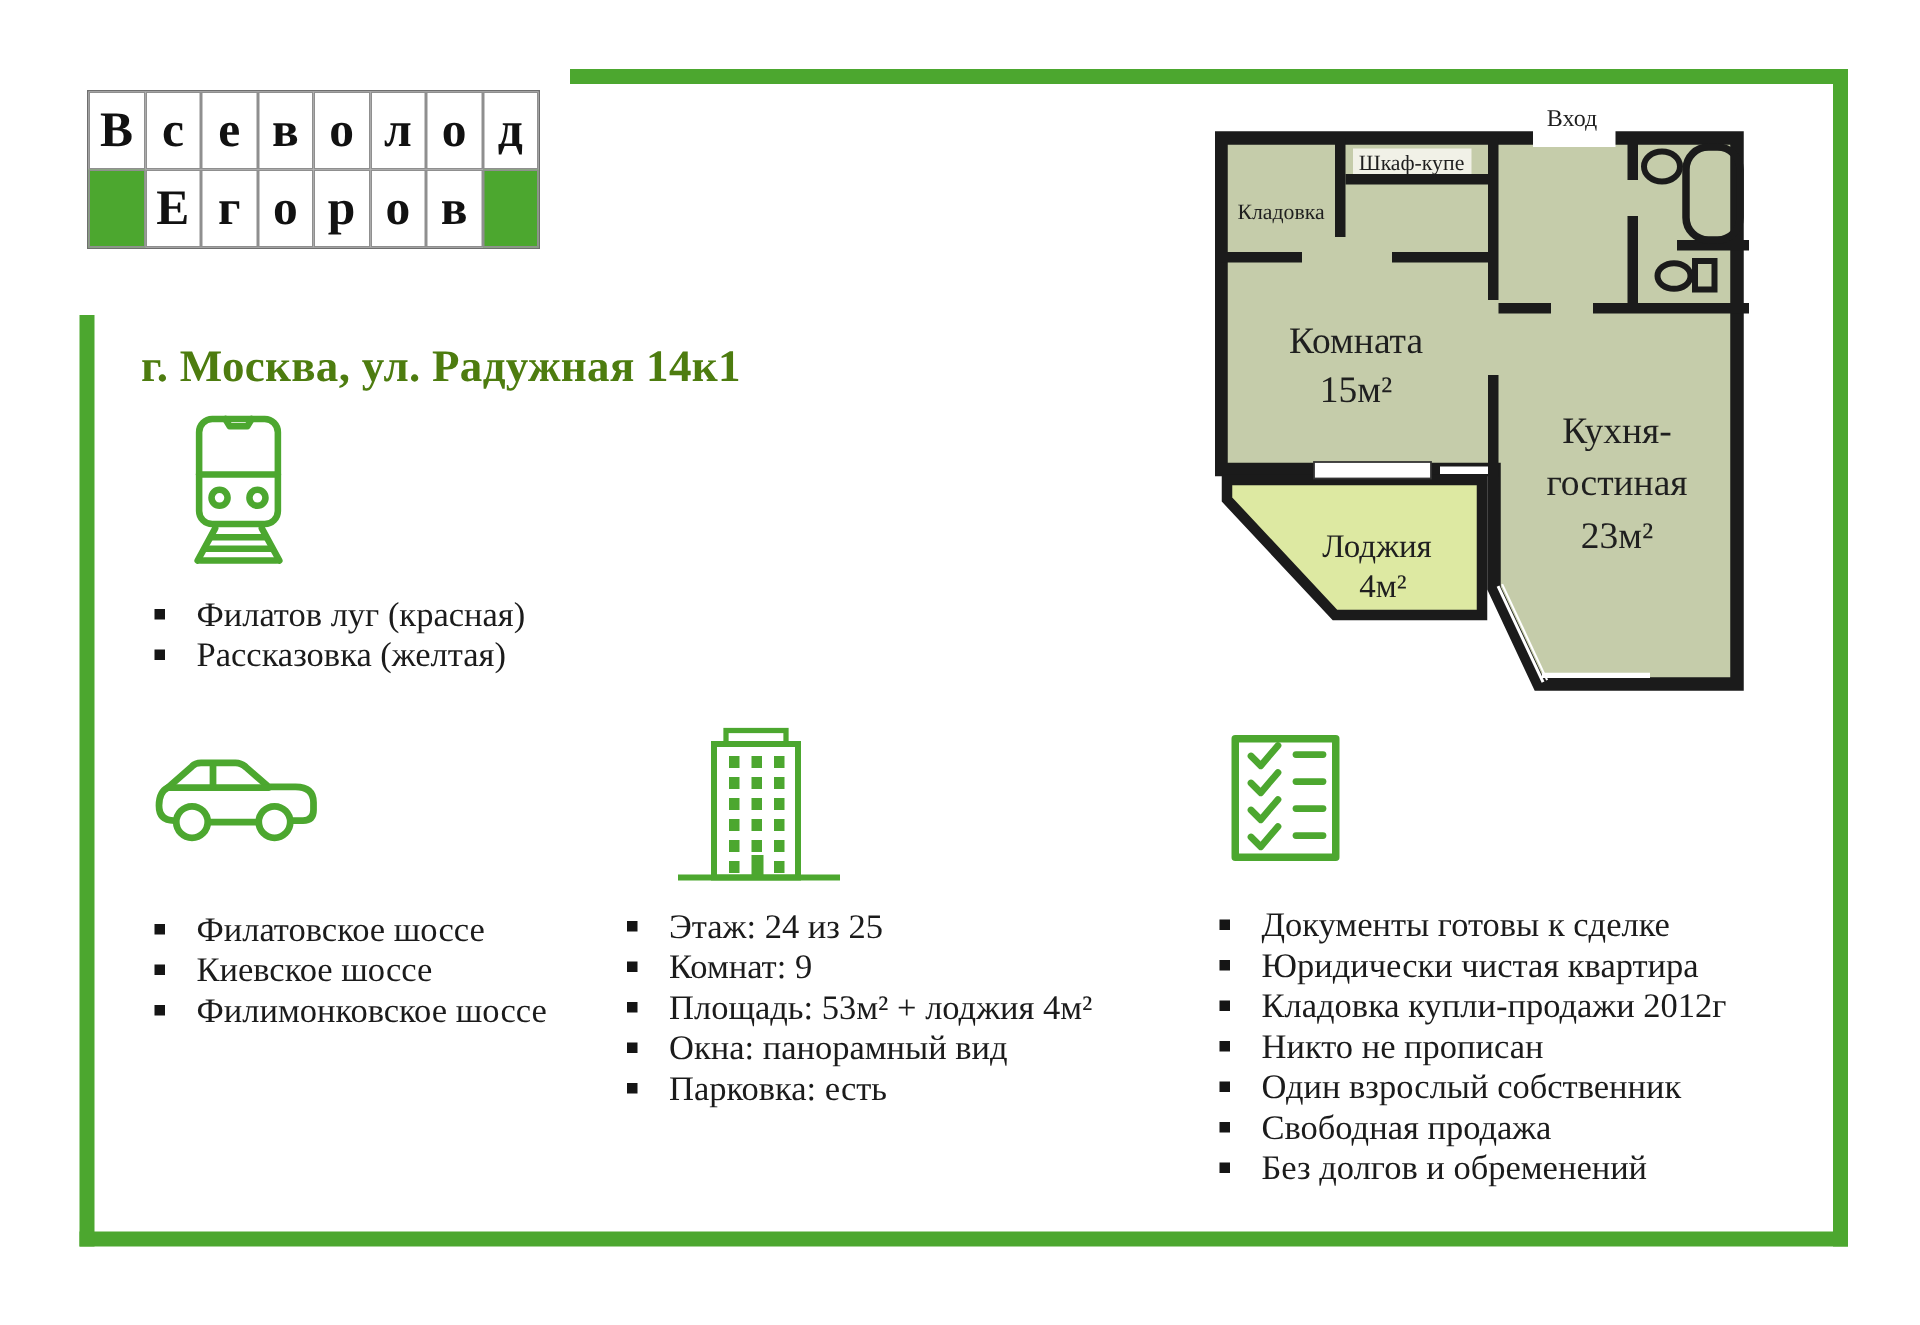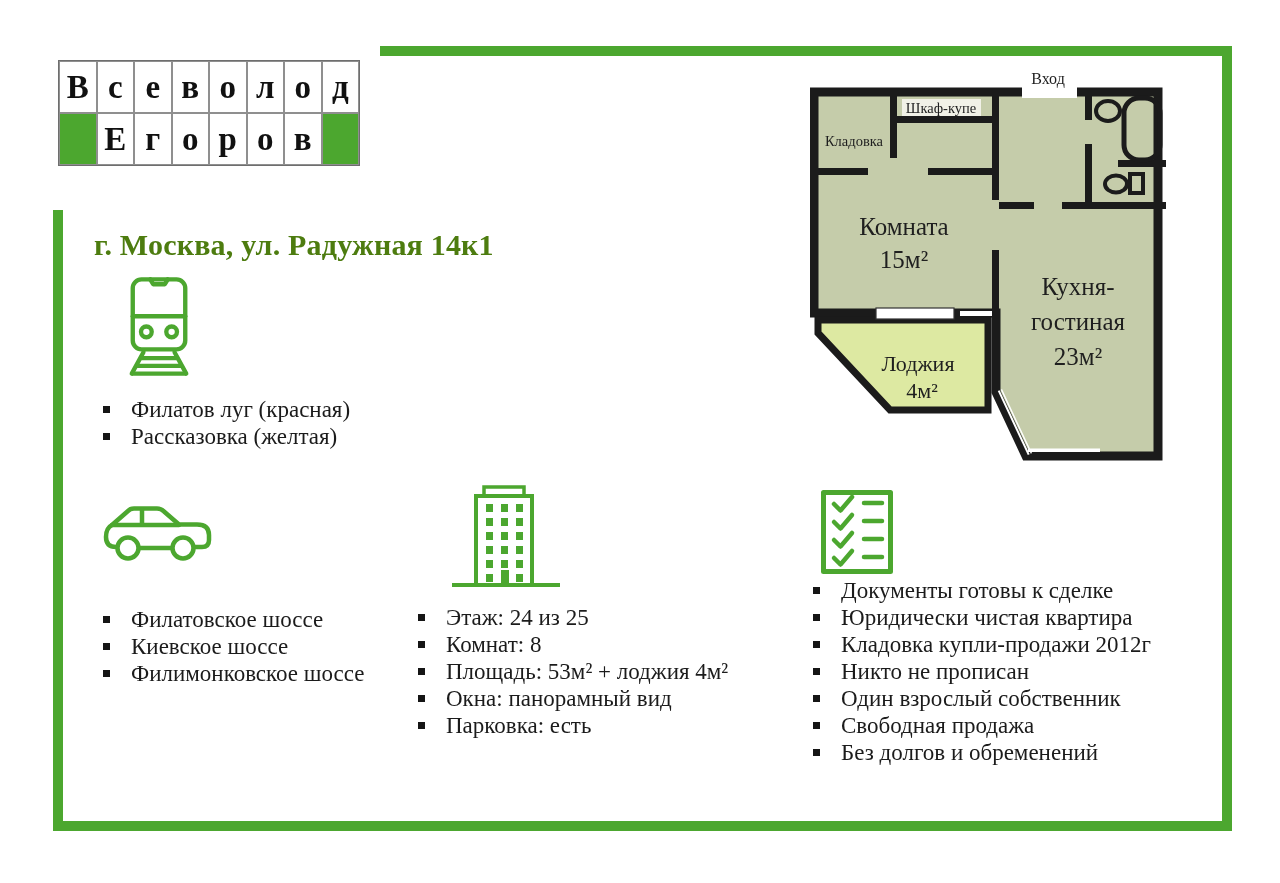--- a/index.html
+++ b/index.html
@@ -25,21 +25,21 @@
          letter-spacing:.2px;color:#4d7c0f;}
   
   ul.blist{position:absolute;list-style:none;margin:0;padding:0;}
   ul.blist li{position:relative;padding-left:31px;font-size:23px;line-height:27px;
               white-space:nowrap;color:#1b1b1b;}
   ul.blist li::before{content:"";position:absolute;left:3px;top:10px;width:7px;height:7px;
               background:#151515;}
   .list-metro{left:100px;top:396px;}
   .list-roads{left:100px;top:606px;}
   .list-flat{left:415px;top:604px;}
-  .list-deal{left:810px;top:577px;}
+  .list-deal{left:810px;top:603px;}
   
   .icon{position:absolute;}
   .icon svg{display:block;}
   
   .floorplan{position:absolute;left:810px;top:70px;width:362px;height:398px;}
   .fp-label{font-family:"Liberation Serif",serif;fill:#1f1f1f;}
 </style>
 </head>
 <body>
 
@@ -126,21 +126,21 @@
         <rect x="51" y="78" width="7" height="8"></rect>
         <rect x="66" y="78" width="7" height="8"></rect>
       <rect x="36" y="92" width="7" height="8"></rect>
         <rect x="66" y="92" width="7" height="8"></rect>
       <rect x="51" y="88" width="8" height="15"></rect>
     </g>
   </svg>
 </div>
 <ul class="blist list-flat">
   <li>Этаж: 24 из 25</li>
-  <li>Комнат: 8</li>
+  <li>Комнат: 9</li>
   <li>Площадь: 53м² + лоджия 4м²</li>
   <li>Окна: панорамный вид</li>
   <li>Парковка: есть</li>
 </ul>
 
 <div class="icon" style="left:820px;top:487px;">
   <svg width="74" height="90" viewBox="0 0 74 86" fill="none" stroke="#4CA72F" stroke-width="5" stroke-linecap="round" stroke-linejoin="round">
     <rect x="3.5" y="3.5" width="67" height="79" fill="#ffffff"></rect>
     <g stroke-width="4.5">
       <path d="M14 15 l6.5 6.5 L32 8"></path>

